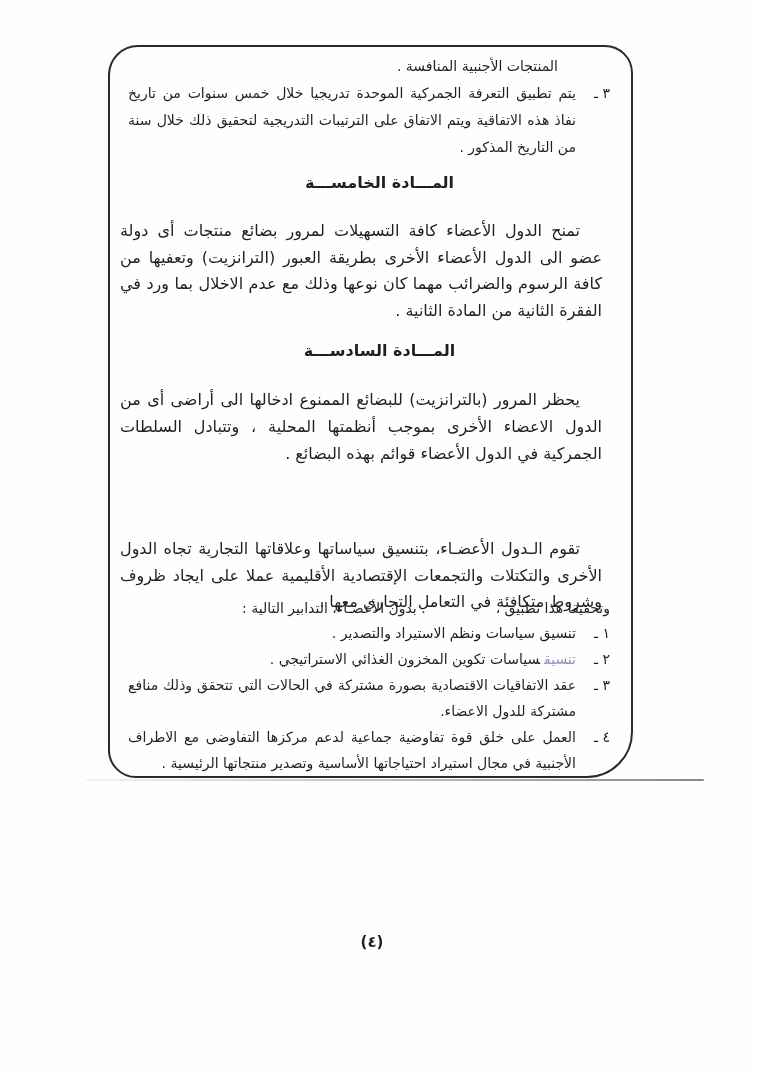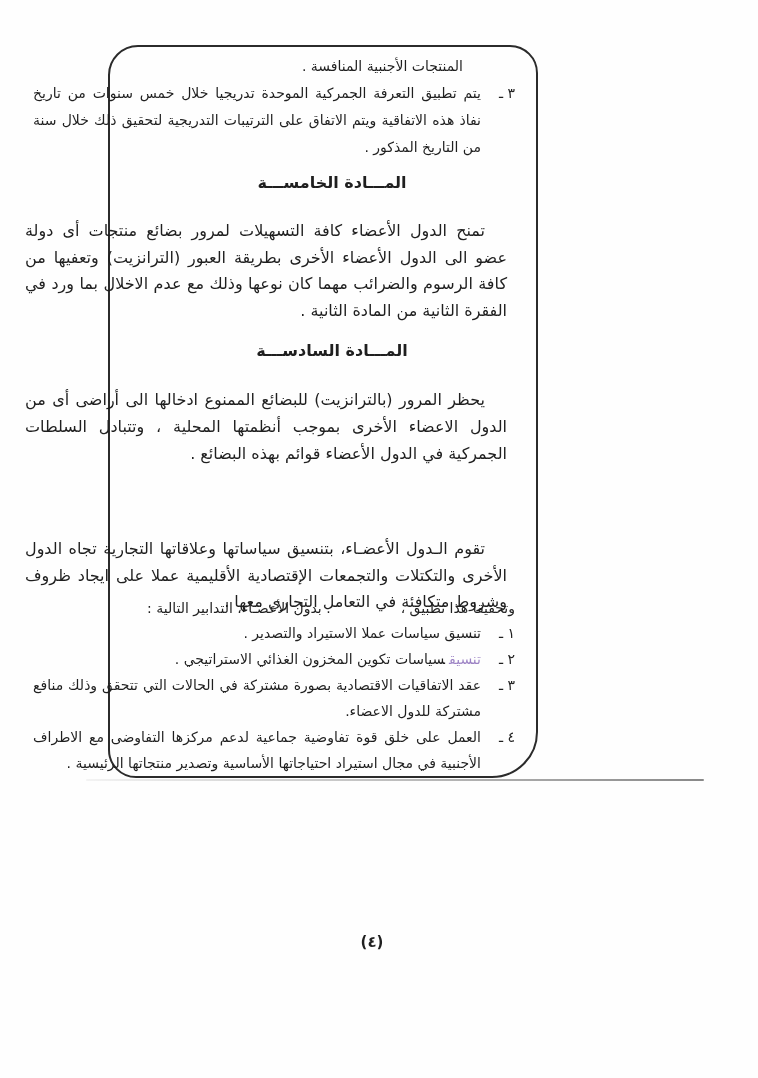--- a/index.html
+++ b/index.html
@@ -15,21 +15,21 @@
   .page {
     position: relative;
     width: 758px;
     height: 1078px;
     direction: rtl;
   }
   .frame {
     position: absolute;
     left: 108px;
     top: 45px;
-    width: 430px;
+    width: 525px;
     height: 733px;
     border: 2px solid #2b2b2b;
     border-radius: 30px 28px 46px 28px;
     box-sizing: border-box;
     background: transparent;
   }
   .frame > * { position: absolute; }
   .cont-line {
     top: 8px;
     right: 73px;
@@ -149,21 +149,21 @@
     <div class="measures-intro">
       <span>وتحقيقا هذا تطبيق ،</span>
       <span>. بدول الأعضـاء، التدابير التالية :</span>
     </div>
 
     <div class="measures">
 
       <div class="num-item">
         <span class="num-col">١ ـ</span>
         <div class="item-text">
-          <span>تنسيق سياسات عملا الاستيراد والتصدير .</span>
+          <span>تنسيق سياسات ونظم الاستيراد والتصدير .</span>
         </div>
       </div>
 
       <div class="num-item">
         <span class="num-col">٢ ـ</span>
         <div class="item-text">
           <span class="faded">تنسيق</span><span>سياسات تكوين المخزون الغذائي الاستراتيجي .</span>
         </div>
       </div>
 

